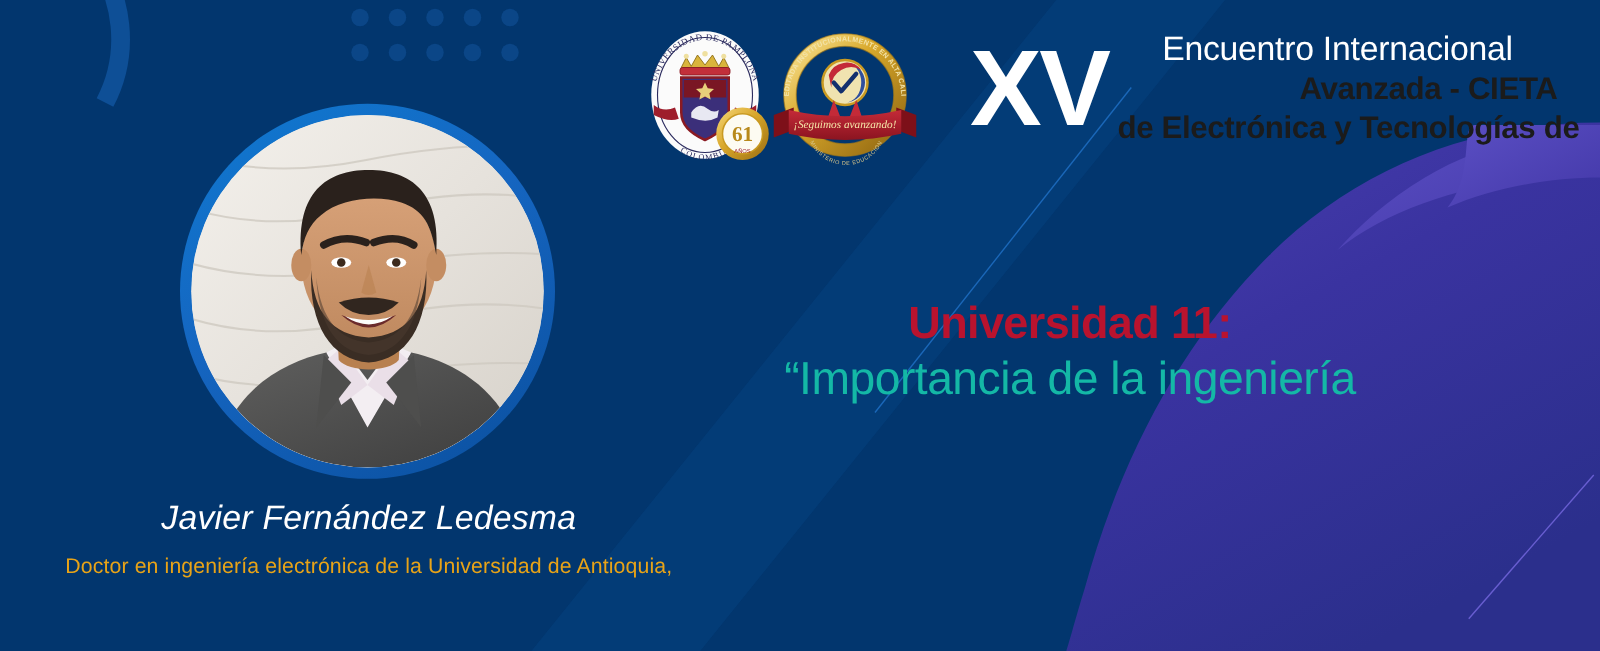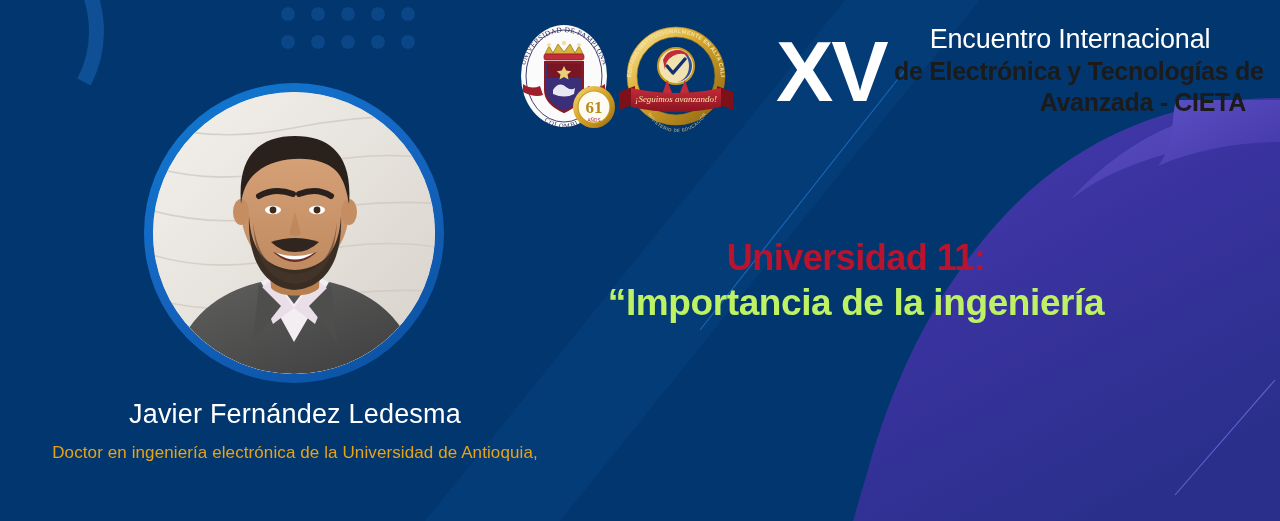--- a/index.html
+++ b/index.html
@@ -108,20 +108,21 @@
     top: 398px;
     width: 530px;
     text-align: center;
   }
   #speaker-name {
     font-size: 27px;
     line-height: 33px;
     color: #ffffff;
     font-weight: 400;
     letter-spacing: 0.2px;
+    font-style: italic;
   }
   #speaker-credential {
     margin-top: 13px;
     font-size: 17px;
     line-height: 18px;
     color: #e8a317;
     font-weight: 400;
     letter-spacing: 0.1px;
   }
 
@@ -137,22 +138,22 @@
     font-size: 36px;
     line-height: 44px;
     color: #b9132e;
     font-weight: 700;
     letter-spacing: -0.5px;
   }
   #conference-title-1,
   #conference-title-2 {
     font-size: 37px;
     line-height: 46px;
-    color: #bef264;
-    font-weight: 700;
+    color: #14b8a6;
+    font-weight: 400;
     letter-spacing: -0.4px;
   }
 </style>
 </head>
 <body>
 
 <div id="banner">
 
   <svg id="bg-layer" viewBox="0 0 1280 521" preserveAspectRatio="none" xmlns="http://www.w3.org/2000/svg">
     <defs>
@@ -296,22 +297,22 @@
       <text font-size="4.4" fill="#d9c68a" letter-spacing="0.5" font-family="'Liberation Sans',sans-serif">
         <textPath href="#arcBotA" startOffset="50%" text-anchor="middle">MINISTERIO DE EDUCACIÓN</textPath>
       </text>
     </svg>
   </div>
 
   <div id="header-title">
     <div id="roman-numeral">XV</div>
     <div id="title-lines">
       <div id="title-line-1">Encuentro Internacional</div>
+      <div id="title-line-3">Avanzada - CIETA</div>
       <div id="title-line-2">de Electrónica y Tecnologías de</div>
-      <div id="title-line-3">Avanzada - CIETA</div>
     </div>
   </div>
 
   <div id="portrait-wrap">
     <div id="portrait-inner">
       <svg viewBox="0 0 282 282" width="282" height="282" xmlns="http://www.w3.org/2000/svg">
         <defs>
           <linearGradient id="wallG" x1="0" y1="0" x2="1" y2="1">
             <stop offset="0%" stop-color="#f4f1ec"></stop>
             <stop offset="50%" stop-color="#e6e2dc"></stop>

